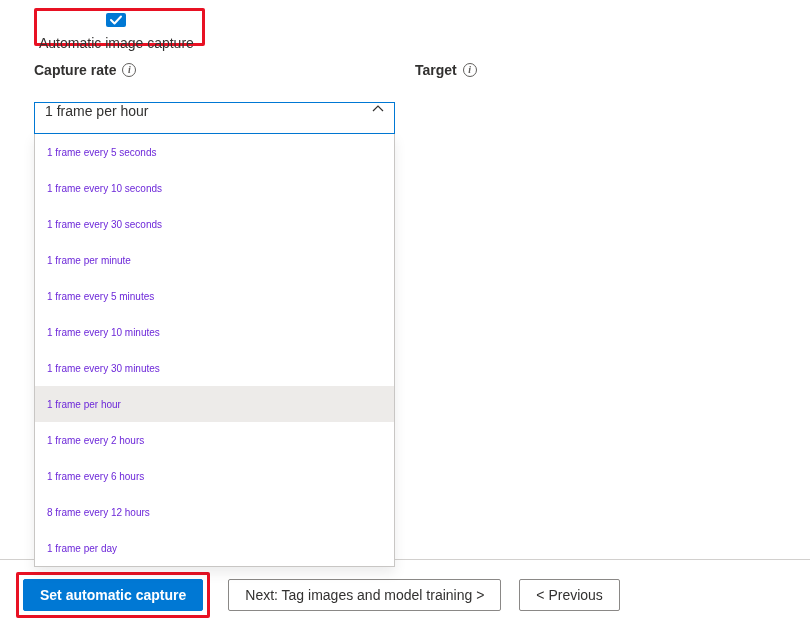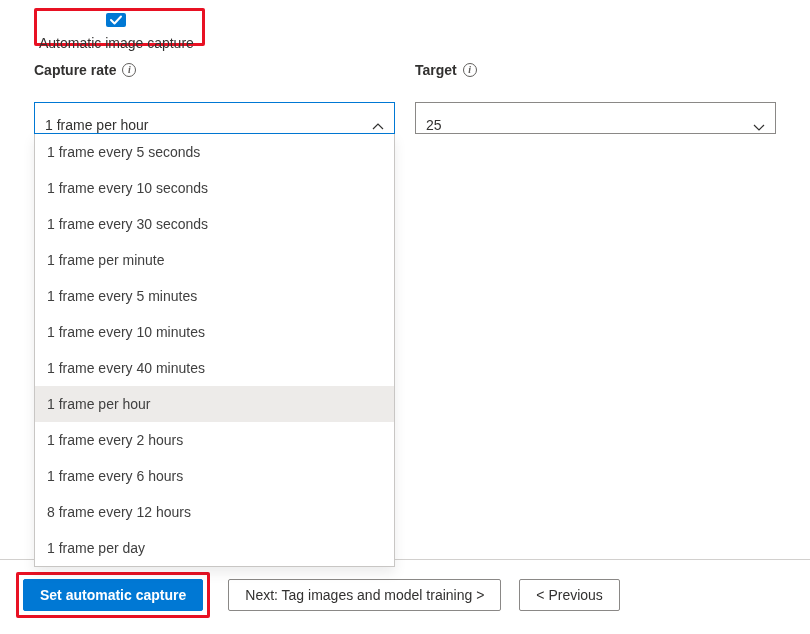--- a/index.html
+++ b/index.html
@@ -74,21 +74,21 @@
     color: #605e5c;
     font-style: italic;
     font-family: Georgia, serif;
   }
 
   .combo {
     position: relative;
     border: 1px solid #0078d4;
     height: 32px;
     display: flex;
-    align-items: flex-end;
+    align-items: flex-start;
     padding: 0 10px;
     justify-content: space-between;
     background: #fff;
     font-size: 14px;
   }
 
   .combo.neutral {
     border: 1px solid #8a8886;
   }
 
@@ -106,22 +106,22 @@
     border-top: none;
     background: #fff;
     z-index: 10;
     box-shadow: 0 6px 12px rgba(0,0,0,0.08);
   }
   .dropdown-option {
     padding: 0 12px;
     height: 36px;
     display: flex;
     align-items: center;
-    font-size: 14px;
-    color: #404040;
+    font-size: 10px;
+    color: #6d28d9;
   }
   .dropdown-option.selected {
     background: #edebe9;
   }
 
   .footer {
     position: absolute;
     left: 0;
     bottom: 16px;
     width: 100%;
@@ -187,41 +187,35 @@
           <path d="M1 8 L6 3 L11 8" stroke="#323130" stroke-width="1.2" fill="none"></path>
         </svg>
 
         <div class="dropdown-panel" id="options-list">
             <div class="dropdown-option">1 frame every 5 seconds</div>
             <div class="dropdown-option">1 frame every 10 seconds</div>
             <div class="dropdown-option">1 frame every 30 seconds</div>
             <div class="dropdown-option">1 frame per minute</div>
             <div class="dropdown-option">1 frame every 5 minutes</div>
             <div class="dropdown-option">1 frame every 10 minutes</div>
-            <div class="dropdown-option">1 frame every 40 minutes</div>
+            <div class="dropdown-option">1 frame every 30 minutes</div>
             <div class="dropdown-option selected">1 frame per hour</div>
             <div class="dropdown-option">1 frame every 2 hours</div>
             <div class="dropdown-option">1 frame every 6 hours</div>
             <div class="dropdown-option">8 frame every 12 hours</div>
             <div class="dropdown-option">1 frame per day</div>
           </div>
       </div>
     </div>
 
     <div class="field">
       <div class="field-label">
         <span>Target</span>
         <span class="info-icon">i</span>
       </div>
-      <div class="combo neutral">
-        <span>25</span>
-        <svg class="chevron" viewBox="0 0 12 12">
-          <path d="M1 4 L6 9 L11 4" stroke="#323130" stroke-width="1.2" fill="none"></path>
-        </svg>
-      </div>
     </div>
 
   </div>
 
 </div>
 
 <div class="footer">
   <span class="primary-highlight">
     <button class="btn btn-primary">Set automatic capture</button>
   </span>

